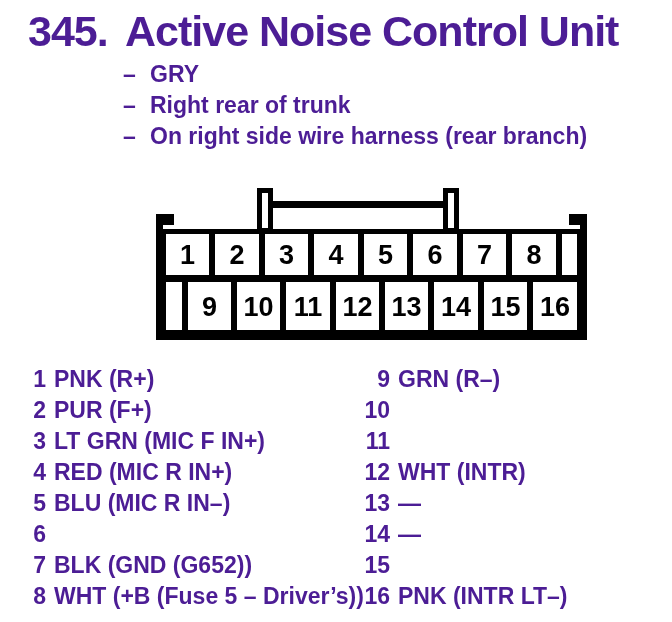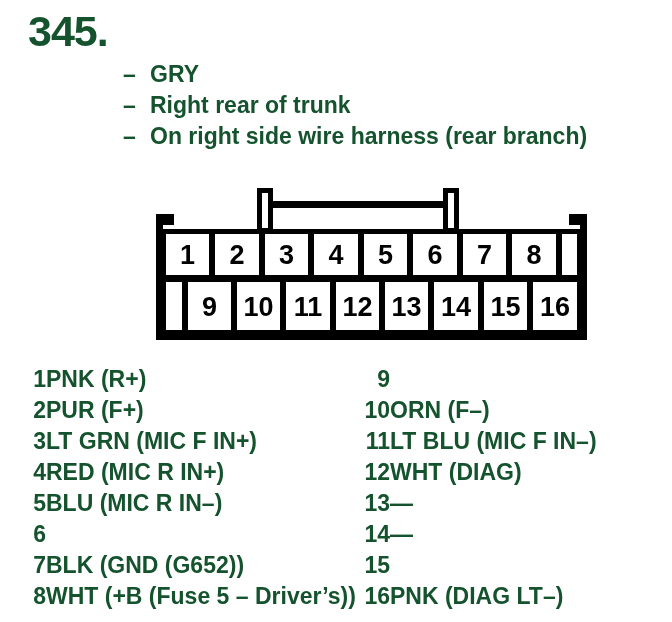--- a/index.html
+++ b/index.html
@@ -5,21 +5,21 @@
   html, body { margin: 0; padding: 0; }
   body {
     width: 672px; height: 622px;
     background: #ffffff;
     overflow: hidden;
   }
   .page {
     position: relative;
     width: 672px; height: 622px;
     background: #ffffff;
-    color: #14532d;
+    color: #4c1d95;
     font-family: "Liberation Sans", sans-serif;
     font-weight: 700;
   }
   
   .title-row {
     position: absolute;
     left: 28px; top: 10px;
     display: flex;
     font-size: 43px;
     letter-spacing: -1px;
@@ -55,29 +55,30 @@
     position: absolute;
     top: 364px;
     font-size: 23px;
     line-height: 31px;
   }
   .pin-col-left  { left: 20px; }
   .pin-col-right { left: 355px; }
   .pin-row { display: flex; white-space: nowrap; }
   .pin-col-left  .pin-num { width: 26px; text-align: right; flex: 0 0 auto; }
   .pin-col-right .pin-num { width: 35px; text-align: right; flex: 0 0 auto; }
-  .pin-label { }
+  .pin-label { margin-left: 8px; }
 </style>
 </head>
 <body>
 
 <div class="page">
 
   <div class="title-row">
     <span class="title-num">345.</span>
+    <span class="title-text">Active Noise Control Unit</span>
   </div>
 
   <div class="bullets">
     <div class="bullet">
       <span class="bullet-dash">–</span>
       <span>GRY</span>
     </div>
     <div class="bullet">
       <span class="bullet-dash">–</span>
       <span>Right rear of trunk</span>
@@ -167,43 +168,42 @@
     </div>
     <div class="pin-row">
       <span class="pin-num">8</span>
       <span class="pin-label">WHT (+B (Fuse 5 – Driver’s))</span>
     </div>
   </div>
 
   <div class="pin-col pin-col-right">
     <div class="pin-row">
       <span class="pin-num">9</span>
+      <span class="pin-label">GRN (R–)</span>
     </div>
     <div class="pin-row">
       <span class="pin-num">10</span>
-      <span class="pin-label">ORN (F–)</span>
     </div>
     <div class="pin-row">
       <span class="pin-num">11</span>
-      <span class="pin-label">LT BLU (MIC F IN–)</span>
     </div>
     <div class="pin-row">
       <span class="pin-num">12</span>
-      <span class="pin-label">WHT (DIAG)</span>
+      <span class="pin-label">WHT (INTR)</span>
     </div>
     <div class="pin-row">
       <span class="pin-num">13</span>
       <span class="pin-label">—</span>
     </div>
     <div class="pin-row">
       <span class="pin-num">14</span>
       <span class="pin-label">—</span>
     </div>
     <div class="pin-row">
       <span class="pin-num">15</span>
     </div>
     <div class="pin-row">
       <span class="pin-num">16</span>
-      <span class="pin-label">PNK (DIAG LT–)</span>
+      <span class="pin-label">PNK (INTR LT–)</span>
     </div>
   </div>
 
 </div>
 
 </body></html>

